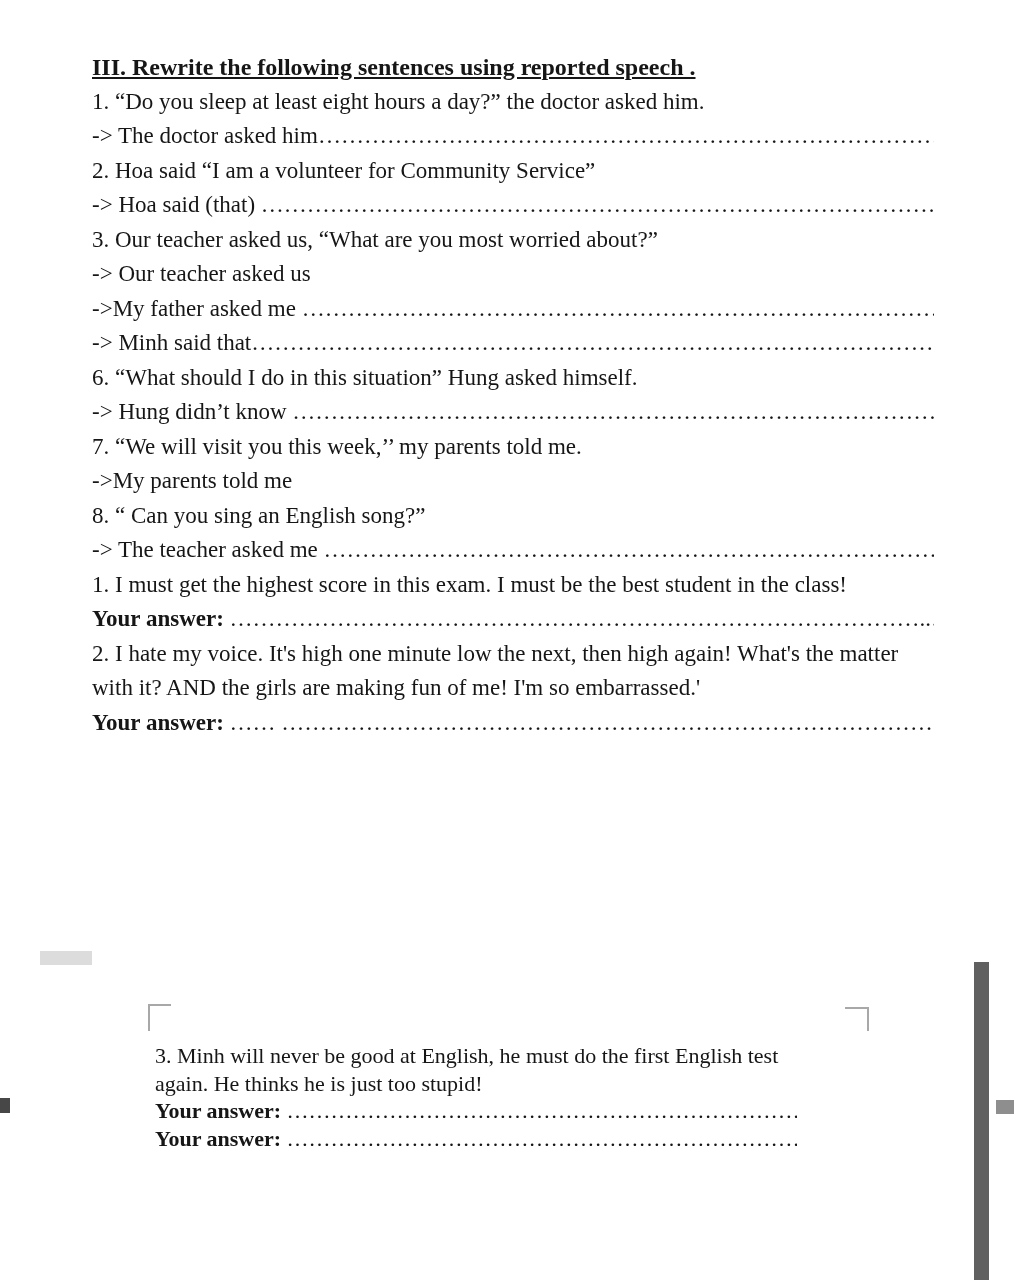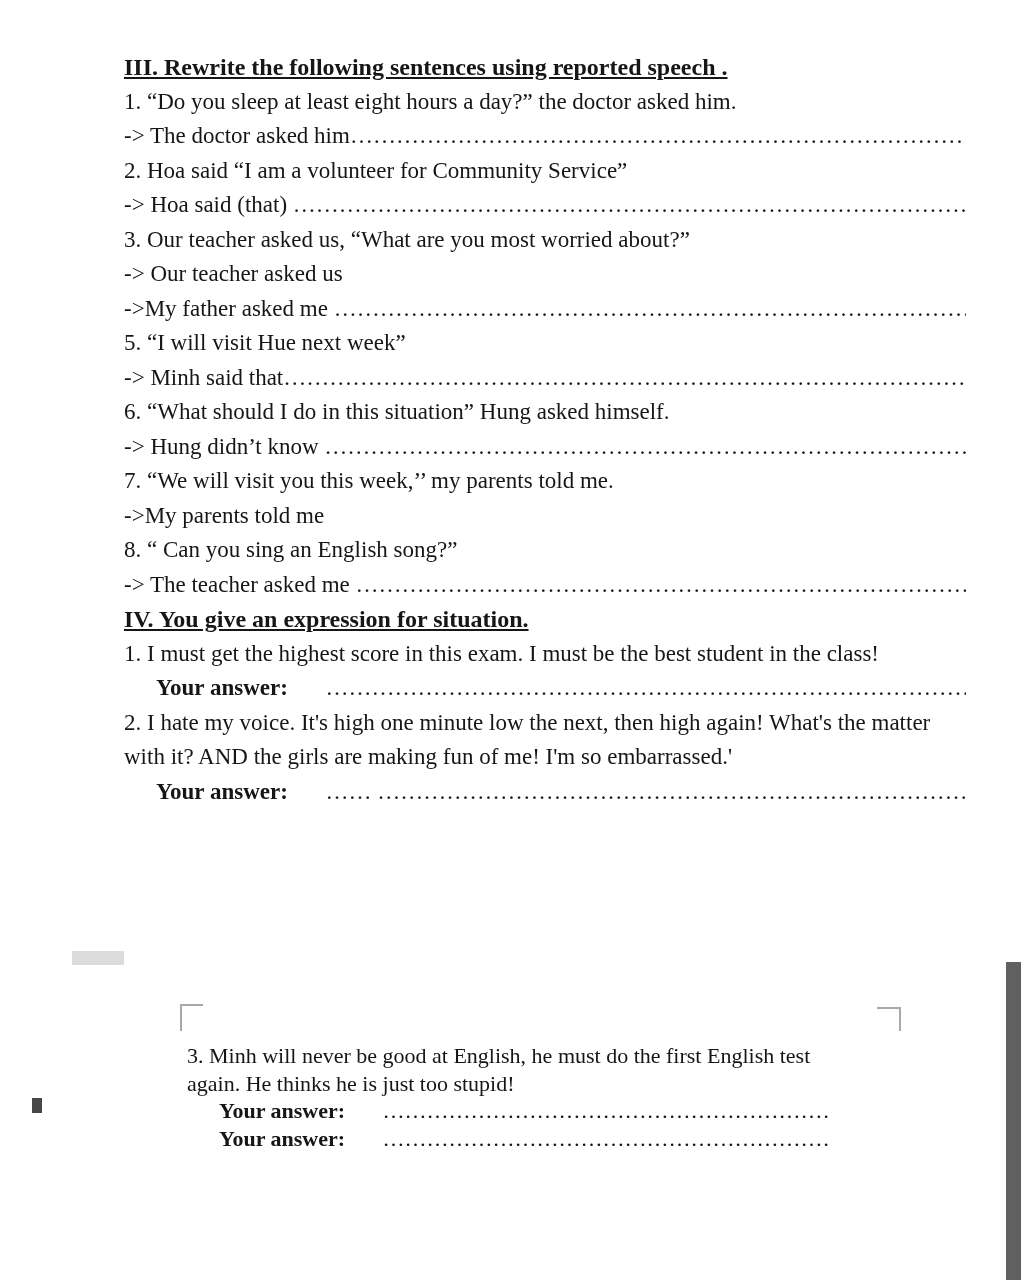--- a/index.html
+++ b/index.html
@@ -1,15 +1,15 @@
 <!DOCTYPE html>
 <html><head>
 <meta charset="utf-8">
 <style>
-  * { box-sizing: border-box; margin-left: 32px; }
+  * { box-sizing: border-box; }
   html,body { margin:0; padding:0; }
   body {
     width:1024px; height:1280px; position:relative;
     background:#ffffff; overflow:hidden;
     font-family:"Liberation Serif", serif;
     color:#161616;
   }
   .page-top {
     position:absolute; left:92px; top:50px; width:842px;
     font-size:23px; line-height:34.5px;
@@ -56,30 +56,28 @@
 
 <div class="page-top">
   <p class="heading">III. Rewrite the following sentences using reported speech .</p>
   <p>1. “Do you sleep at least eight hours a day?” the doctor asked him.</p>
   <p class="oneline">-&gt; The doctor asked him……………………………………………………………………………....</p>
   <p>2.  Hoa said “I am a volunteer for Community Service”</p>
   <p class="oneline">-&gt; Hoa said (that) ………………………………………………………………………………………</p>
   <p>3. Our teacher asked us, “What are you most worried about?”</p>
   <p class="oneline">-&gt; Our teacher asked us</p>
   <p class="oneline">-&gt;My father asked me ……………………………………………………………………………………</p>
-  <p>5. “I will visit Hue next week”</p>
   <p class="oneline">-&gt; Minh said that………………………………………………………………………………………......</p>
   <p>6.  “What should I do in this situation” Hung asked himself.</p>
   <p class="oneline">-&gt; Hung didn’t know ……………………………………………………………………………………….</p>
   <p>7. “We will visit you this week,’’ my parents told me.</p>
   <p class="oneline">-&gt;My parents told me</p>
   <p>8. “ Can you sing an English song?”</p>
   <p class="oneline">-&gt; The teacher asked me …………………………………………………………………………..…</p>
 
-  <p class="heading">IV.  You give an expression for situation.</p>
   <p>1. I must get the highest score in this exam. I must be the best student in the class!</p>
   <p class="oneline"><span class="bold">Your answer:</span><span> ………………………………………………………………………………..……...</span></p>
   <p>2. I hate my voice. It's high one minute low the next, then high again! What's the matter with it? AND the girls are making fun of me! I'm so embarrassed.'</p>
   <p class="oneline"><span class="bold">Your answer:</span><span> …… ……………………………………………………………………………..……...</span></p>
 </div>
 
 <div class="scan-smudge"></div>
 <div class="corner-mark corner-left"></div>
 <div class="corner-mark corner-right"></div>
 

